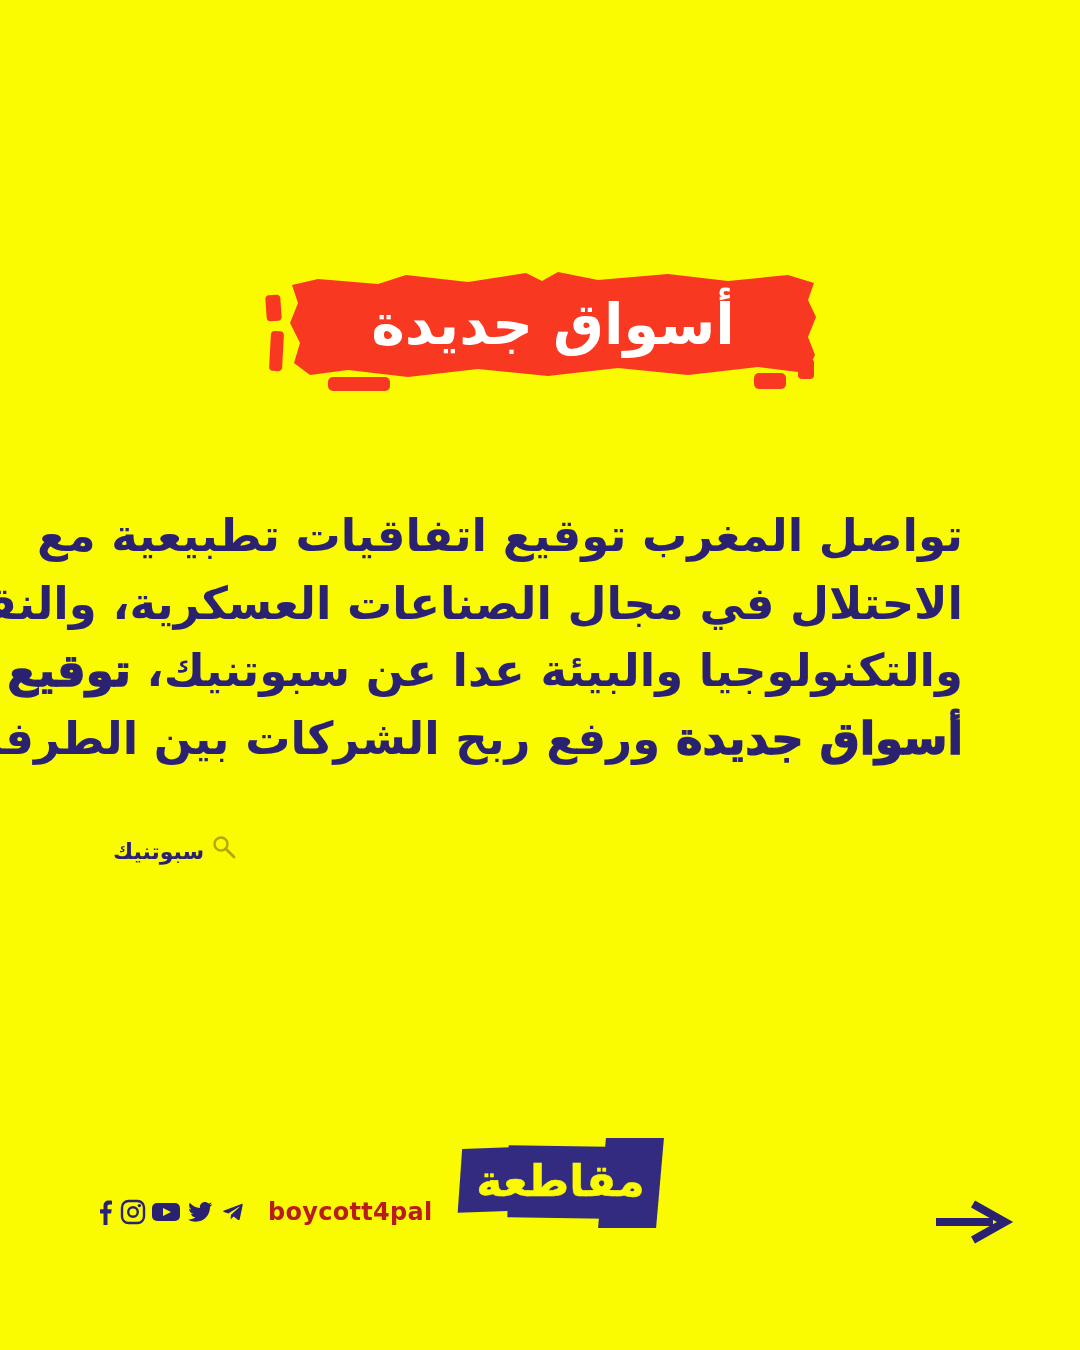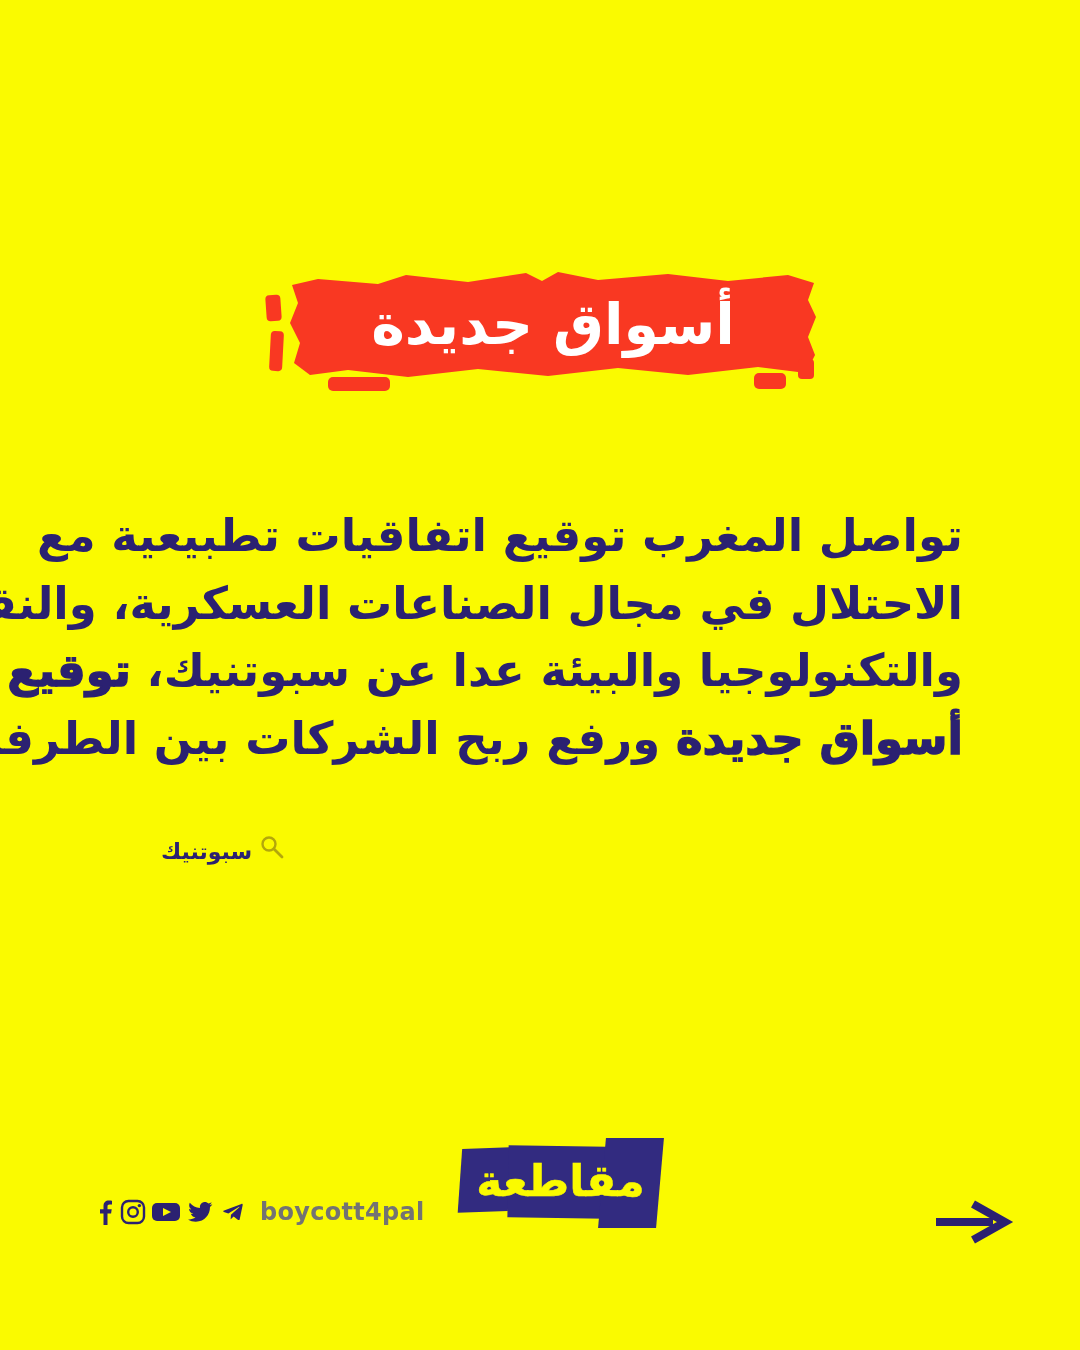--- a/index.html
+++ b/index.html
@@ -61,43 +61,42 @@
   }
 
   
   .source {
     position: absolute;
     left: 113px;
     top: 838px;
     display: flex;
     align-items: center;
     gap: 7px;
-    margin-left: 48px;
   }
   .source-text {
     color: #2B2171;
     font-size: 22px;
     font-weight: bold;
     direction: rtl;
   }
   .magnifier { transform: translateY(-4px); }
 
   
   .social {
     position: absolute;
     left: 95px;
     top: 1198px;
     display: flex;
     align-items: center;
     gap: 5px;
   }
   .social svg { display: block; }
   .handle {
-    margin-left: 8px;
-    color: #737373;
+    margin-left: 16px;
+    color: #b91c1c;
     font-size: 24px;
     font-weight: bold;
     letter-spacing: 0.3px;
   }
 
   .logo {
     position: absolute;
     left: 458px;
     top: 1136px;
     width: 205px;

